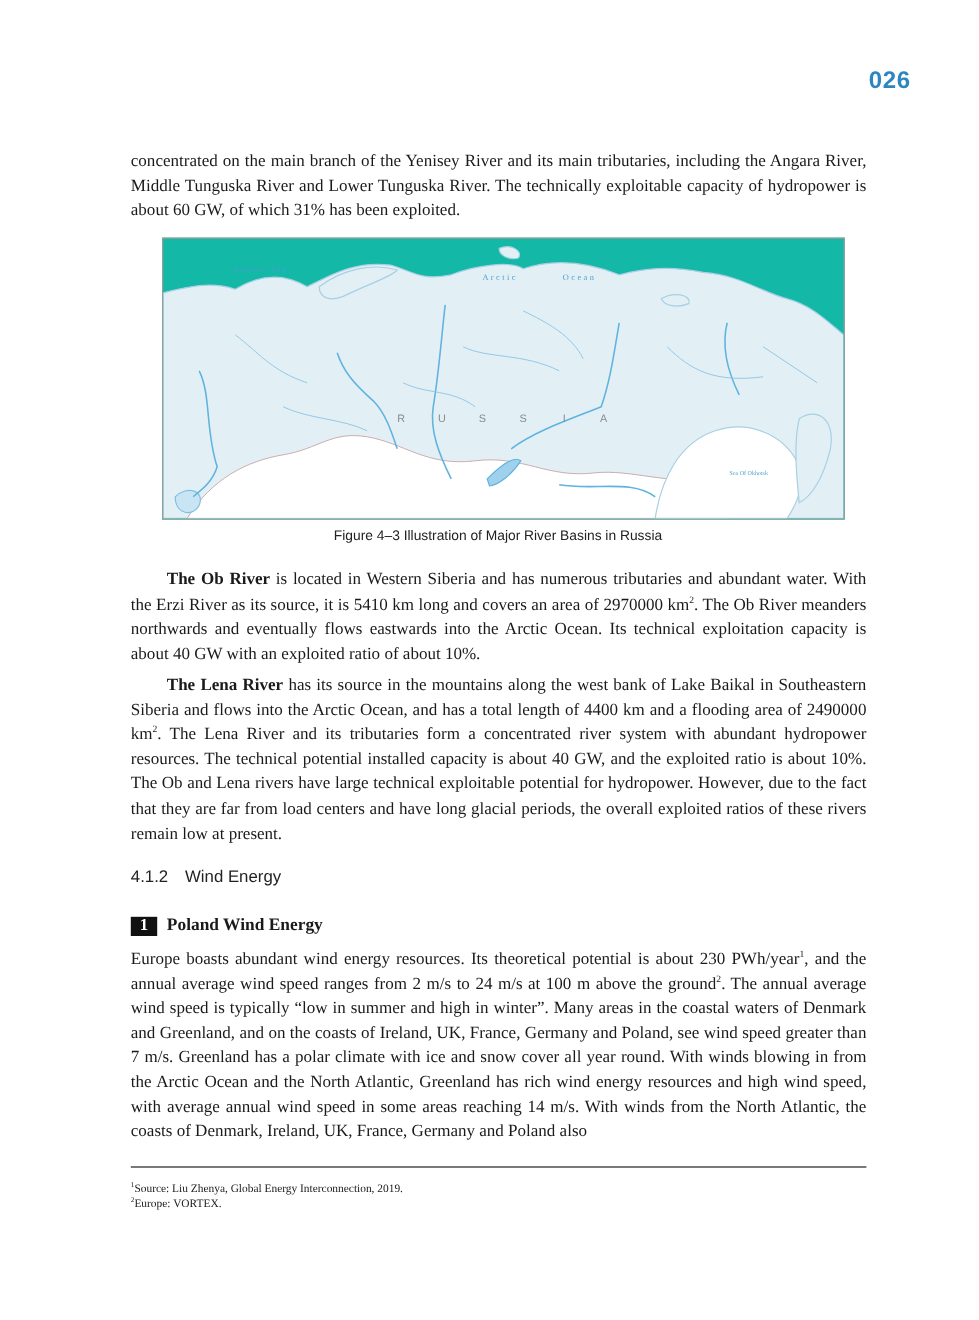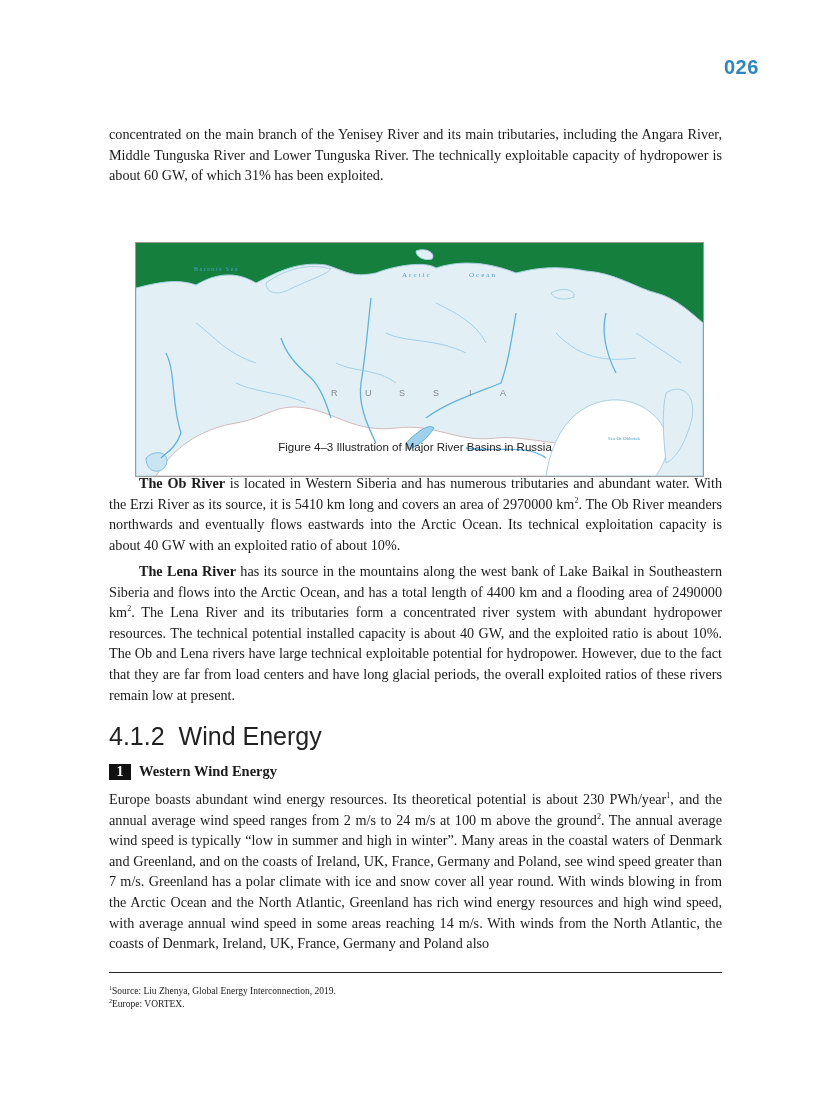--- a/index.html
+++ b/index.html
@@ -6,26 +6,26 @@
   body { width: 816px; height: 1100px; position: relative; overflow: hidden;
          font-family: "Liberation Serif", serif; color: #1a1a1a; }
   .page-number { position: absolute; left: 724px; top: 56px; font-family: "Liberation Sans", sans-serif;
                  font-weight: bold; font-size: 20px; color: #2e86c1; letter-spacing: 0.5px; }
   .para { position: absolute; left: 109px; width: 613px; font-size: 14.2px; line-height: 20.6px;
           text-align: justify; margin: 0; }
   .para.indent { text-indent: 30px; }
   .para b { font-weight: bold; }
   sup { font-size: 8px; line-height: 0; vertical-align: super; }
   .figure { position: absolute; left: 135px; top: 198px; width: 567px; height: 233px;
-            border: 1px solid #9a9a9a; background: #15803d; overflow: hidden; margin-top: 44px; }
+            border: 1px solid #9a9a9a; background: #14b8a6; overflow: hidden; }
   .figure svg { display: block; }
   .caption { position: absolute; left: 0; width: 830px; top: 441px; text-align: center;
              font-family: "Liberation Sans", sans-serif; font-size: 11.5px; color: #222; }
   .section-heading { position: absolute; left: 109px; top: 722px; font-family: "Liberation Sans", sans-serif;
-                     font-size: 25px; color: #222; }
+                     font-size: 14px; color: #222; }
   .section-heading .num { margin-right: 14px; }
   .sub-heading { position: absolute; left: 109px; top: 763px; font-size: 14.5px; font-weight: bold;
                  display: flex; align-items: center; }
   .sub-heading .badge { display: inline-block; background: #111; color: #fff; width: 22px; height: 16px;
                         text-align: center; line-height: 16px; margin-right: 8px; font-size: 14px; }
   .footnote-rule { position: absolute; left: 109px; top: 972px; width: 613px; height: 1px; background: #222; }
   .footnotes { position: absolute; left: 109px; top: 985px; font-size: 9.5px; line-height: 13px; }
   .footnotes sup { font-size: 6px; }
   .map-label { font-family: "Liberation Serif", serif; fill: #4a9fd0; }
   .map-russia { font-family: "Liberation Sans", sans-serif; fill: #8a8a8a; }
@@ -91,21 +91,21 @@
 <div class="caption">Figure 4–3   Illustration of Major River Basins in Russia</div>
 
 <p class="para indent" style="top:473px;"><b>The Ob River</b><span> is located in Western Siberia and has numerous tributaries and abundant water. With the Erzi River as its source, it is 5410 km long and covers an area of 2970000 km</span><sup>2</sup><span>. The Ob River meanders northwards and eventually flows eastwards into the Arctic Ocean. Its technical exploitation capacity is about 40 GW with an exploited ratio of about 10%.</span></p>
 
 <p class="para indent" style="top:561px;"><b>The Lena River</b><span> has its source in the mountains along the west bank of Lake Baikal in Southeastern Siberia and flows into the Arctic Ocean, and has a total length of 4400 km and a flooding area of 2490000 km</span><sup>2</sup><span>. The Lena River and its tributaries form a concentrated river system with abundant hydropower resources. The technical potential installed capacity is about 40 GW, and the exploited ratio is about 10%. The Ob and Lena rivers have large technical exploitable potential for hydropower. However, due to the fact that they are far from load centers and have long glacial periods, the overall exploited ratios of these rivers remain low at present.</span></p>
 
 <div class="section-heading"><span class="num">4.1.2</span><span>Wind Energy</span></div>
 
 <div class="sub-heading">
     <span class="badge">1</span>
-    <span>Western Wind Energy</span>
+    <span>Poland Wind Energy</span>
   </div>
 
 <p class="para" style="top:789px;"><span>Europe boasts abundant wind energy resources. Its theoretical potential is about 230 PWh/year</span><sup>1</sup><span>, and the annual average wind speed ranges from 2 m/s to 24 m/s at 100 m above the ground</span><sup>2</sup><span>. The annual average wind speed is typically “low in summer and high in winter”. Many areas in the coastal waters of Denmark and Greenland, and on the coasts of Ireland, UK, France, Germany and Poland, see wind speed greater than 7 m/s. Greenland has a polar climate with ice and snow cover all year round. With winds blowing in from the Arctic Ocean and the North Atlantic, Greenland has rich wind energy resources and high wind speed, with average annual wind speed in some areas reaching 14 m/s. With winds from the North Atlantic, the coasts of Denmark, Ireland, UK, France, Germany and Poland also</span></p>
 
 <div class="footnote-rule"></div>
 
 <div class="footnotes">
   <div><sup>1</sup><span>Source: Liu Zhenya, Global Energy Interconnection, 2019.</span></div>
   <div><sup>2</sup><span>Europe: VORTEX.</span></div>
 </div>

